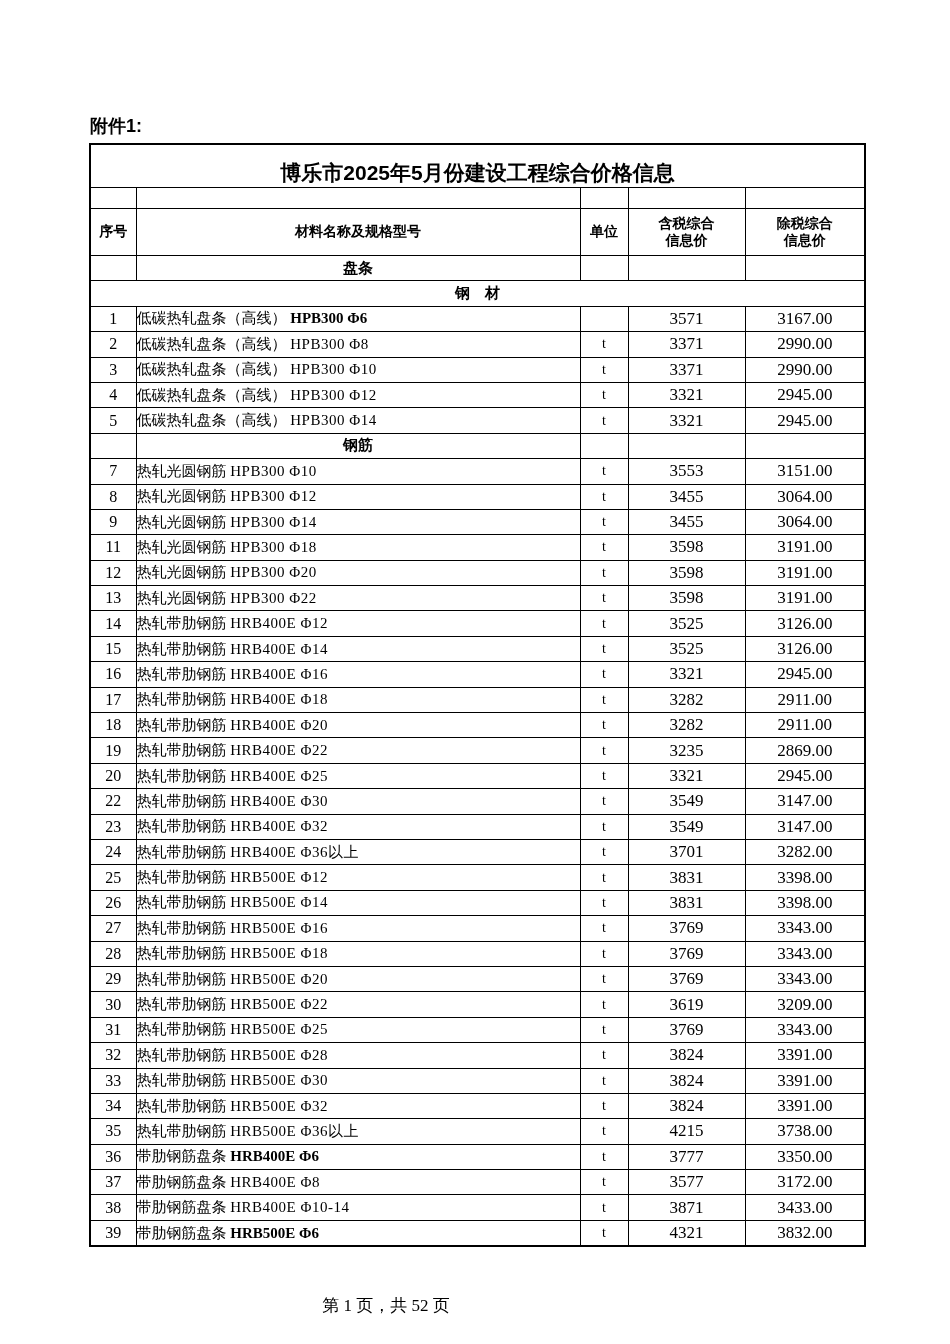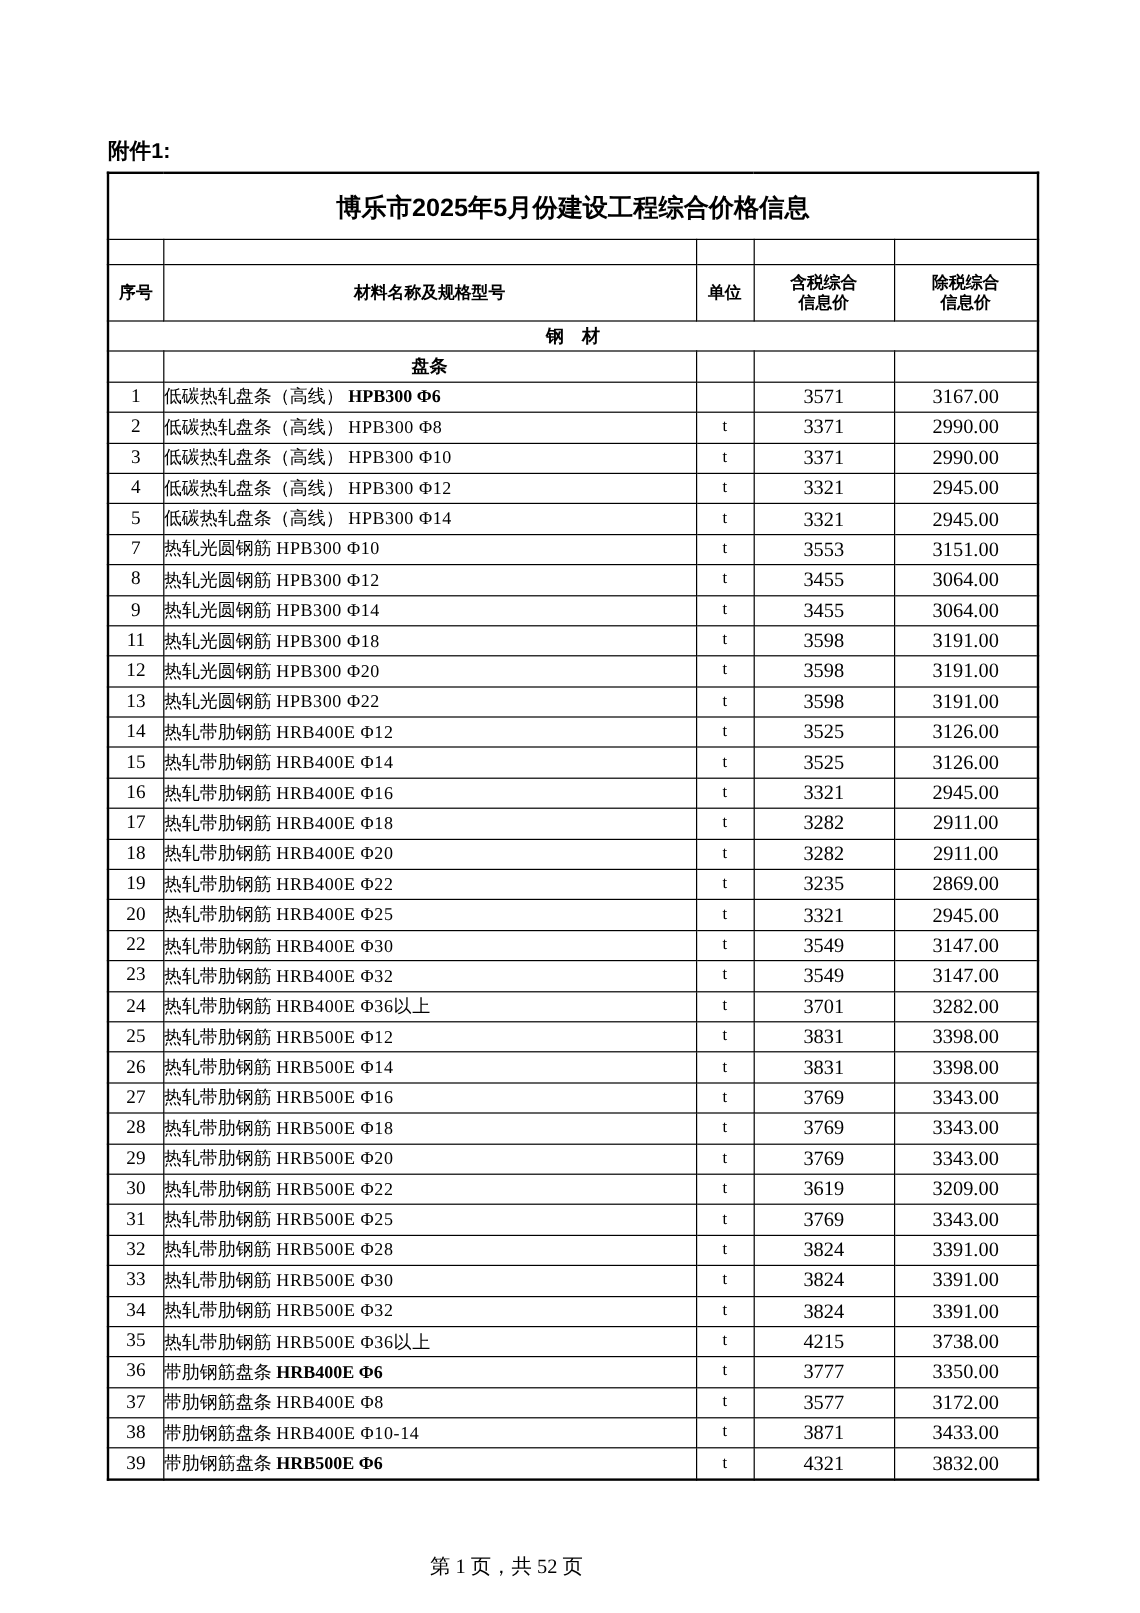--- a/index.html
+++ b/index.html
@@ -35,21 +35,21 @@
     overflow: hidden;
     white-space: nowrap;
   }
   tr.title-row th {
     height: 42px;
     font-family: "Liberation Sans", "DejaVu Sans", sans-serif;
     font-size: 21px;
     font-weight: bold;
     text-align: center;
     vertical-align: bottom;
-    padding-bottom: 12px;
+    padding-bottom: 0;
   }
   tr.spacer-row td { height: 20px; }
   tr.header-row th {
     height: 46px;
     font-family: "Liberation Sans", "DejaVu Sans", sans-serif;
     font-size: 14px;
     font-weight: bold;
     text-align: center;
     vertical-align: middle;
     white-space: pre-line;
@@ -68,21 +68,20 @@
   td.name-cell .spec.bold { font-weight: bold; letter-spacing: 0; margin-top: 29px; }
   td.unit-cell { text-align: center; font-size: 14px; }
   td.tax-cell, td.notax-cell { text-align: center; font-size: 17px; }
   .footer {
     position: absolute;
     left: 0;
     top: 1294px;
     width: 772px;
     text-align: center;
     font-size: 17px;
-    padding-left: 36px;
   }
 </style>
 </head>
 <body>
 
 <div class="page">
 
   <div class="attachment">附件1:</div>
 
   <table class="price-table">
@@ -109,30 +108,30 @@
         <th>材料名称及规格型号</th>
         <th>单位</th>
         <th>含税综合
 信息价</th>
         <th>除税综合
 信息价</th>
       </tr>
     </thead>
     <tbody>
         <tr>
-          <td class="section-cell" colspan="5">钢　材</td>
-        </tr>
-        <tr>
           <td class="no-cell"></td>
           <td class="subsection-cell">盘条</td>
           <td class="unit-cell"></td>
           <td class="tax-cell"></td>
           <td class="notax-cell"></td>
         </tr>
         <tr>
+          <td class="section-cell" colspan="5">钢　材</td>
+        </tr>
+        <tr>
           <td class="no-cell">1</td>
           <td class="name-cell"><span>低碳热轧盘条（高线）</span> <span class="spec bold">HPB300 Φ6</span></td>
           <td class="unit-cell"></td>
           <td class="tax-cell">3571</td>
           <td class="notax-cell">3167.00</td>
         </tr>
         <tr>
           <td class="no-cell">2</td>
           <td class="name-cell"><span>低碳热轧盘条（高线）</span> <span class="spec">HPB300 Φ8</span></td>
           <td class="unit-cell">t</td>
@@ -154,20 +153,27 @@
           <td class="notax-cell">2945.00</td>
         </tr>
         <tr>
           <td class="no-cell">5</td>
           <td class="name-cell"><span>低碳热轧盘条（高线）</span> <span class="spec">HPB300 Φ14</span></td>
           <td class="unit-cell">t</td>
           <td class="tax-cell">3321</td>
           <td class="notax-cell">2945.00</td>
         </tr>
         <tr>
+          <td class="no-cell"></td>
+          <td class="subsection-cell">钢筋</td>
+          <td class="unit-cell"></td>
+          <td class="tax-cell"></td>
+          <td class="notax-cell"></td>
+        </tr>
+        <tr>
           <td class="no-cell">7</td>
           <td class="name-cell"><span>热轧光圆钢筋</span> <span class="spec">HPB300 Φ10</span></td>
           <td class="unit-cell">t</td>
           <td class="tax-cell">3553</td>
           <td class="notax-cell">3151.00</td>
         </tr>
         <tr>
           <td class="no-cell">8</td>
           <td class="name-cell"><span>热轧光圆钢筋</span> <span class="spec">HPB300 Φ12</span></td>
           <td class="unit-cell">t</td>

